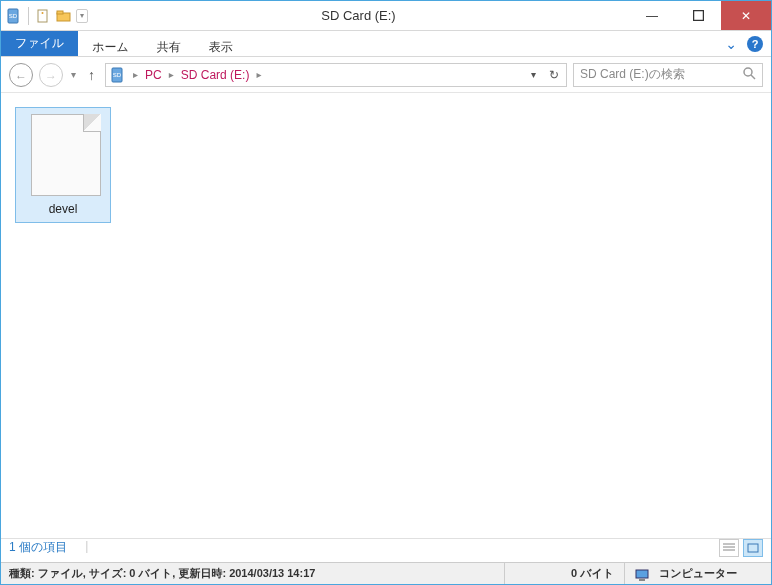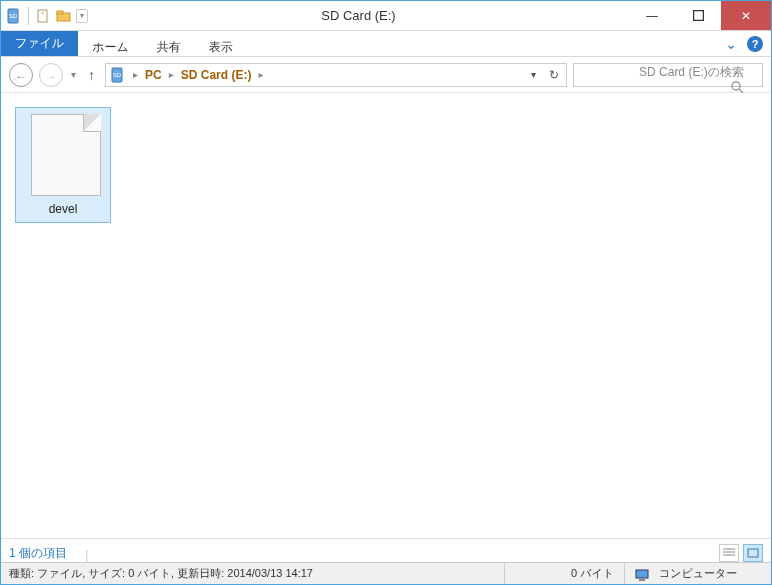--- a/index.html
+++ b/index.html
@@ -150,25 +150,24 @@
   }
   .addr-icon {
     width: 16px; height: 16px;
     margin-right: 4px;
     display: inline-flex;
     align-items: center;
     justify-content: center;
   }
   .addr-crumb {
     padding: 0 4px;
-    color: #a16207;
+    color: #be185d;
     display: inline-flex;
     align-items: center;
     height: 100%;
-    font-weight: bold;
   }
   .addr-sep {
     color: #888;
     font-size: 10px;
     padding: 0 3px;
   }
   .addr-drop {
     width: 18px;
     text-align: center;
     color: #555;
@@ -178,26 +177,25 @@
   .refresh-btn {
     width: 24px;
     text-align: center;
     color: #555;
   }
   .searchbox {
     width: 190px;
     border: 1px solid #ccc;
     height: 24px;
     display: flex;
-    align-items: flex-end;
-    padding: 0 18px;
+    align-items: center;
+    padding: 0 6px;
     color: #8a8a8a;
     background: #fff;
     justify-content: space-between;
-    flex-direction: column;
   }
   .searchbox .si {
     color: #777;
   }
   
   .content {
     flex: 1;
     background: #fff;
     padding: 14px;
     overflow: auto;
@@ -231,21 +229,21 @@
   }
   .file-name {
     font-size: 12px;
     color: #222;
   }
   
   .statusbar1 {
     height: 24px;
     border-top: 1px solid #e0e0e0;
     display: flex;
-    align-items: flex-end;
+    align-items: flex-start;
     padding: 0 8px;
     color: #2a7bc5;
     font-size: 12px;
     gap: 18px;
   }
   .statusbar1 .s-sep {
     color: #ccc;
   }
   .statusbar1 .right {
     margin-left: auto;
@@ -274,20 +272,21 @@
     padding: 0 6px;
     font-size: 11px;
     color: #333;
   }
   .sb2-cell {
     border-right: 1px solid #ccc;
     padding: 0 10px;
     height: 100%;
     display: flex;
     align-items: center;
+    font-weight: bold;
   }
   .sb2-cell:first-child { padding-left: 2px; }
   .sb2-cell.flex1 { flex: 1; }
   .sb2-cell.fixed { width: 120px; justify-content: flex-end; }
   .sb2-cell.loc { width: 140px; gap: 12px; border-right: none; }
   .comp-icon {
     width: 12px; height: 10px;
     display: inline-block;
   }
 </style>

